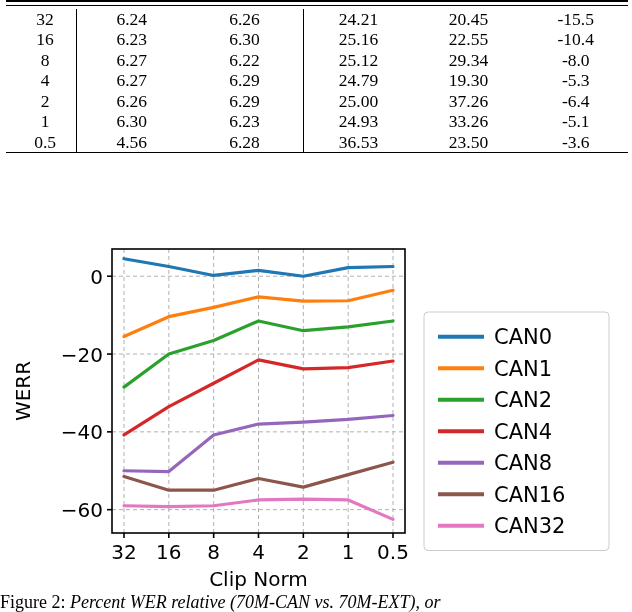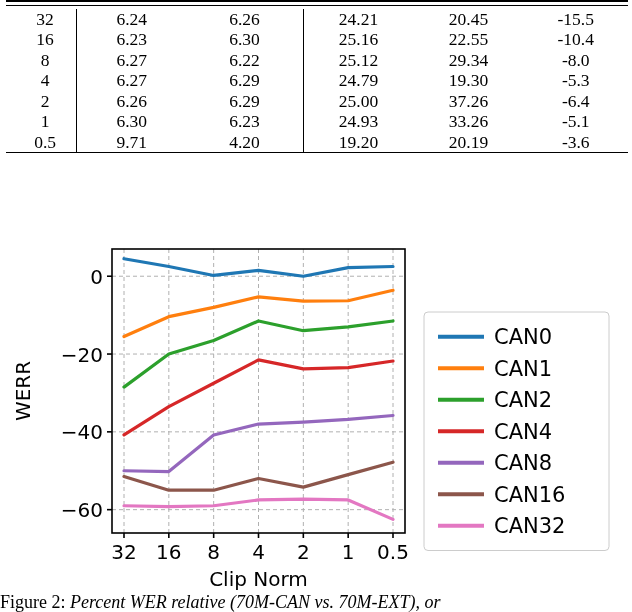--- a/index.html
+++ b/index.html
@@ -149,24 +149,24 @@
       <tr>
         <td class="cell-clip">1</td>
         <td class="cell-num vline">6.30</td>
         <td class="cell-num">6.23</td>
         <td class="cell-num vline">24.93</td>
         <td class="cell-num">33.26</td>
         <td class="cell-num">-5.1</td>
       </tr>
       <tr>
         <td class="cell-clip">0.5</td>
-        <td class="cell-num vline">9.71</td>
-        <td class="cell-num">4.20</td>
-        <td class="cell-num vline">19.20</td>
-        <td class="cell-num">20.19</td>
+        <td class="cell-num vline">4.56</td>
+        <td class="cell-num">6.28</td>
+        <td class="cell-num vline">36.53</td>
+        <td class="cell-num">23.50</td>
         <td class="cell-num bold">-3.6</td>
       </tr>
 
       <tr class="rule-bot">
           <td colspan="6"></td>
         </tr>
     </tbody>
   </table>
 </div>
 

